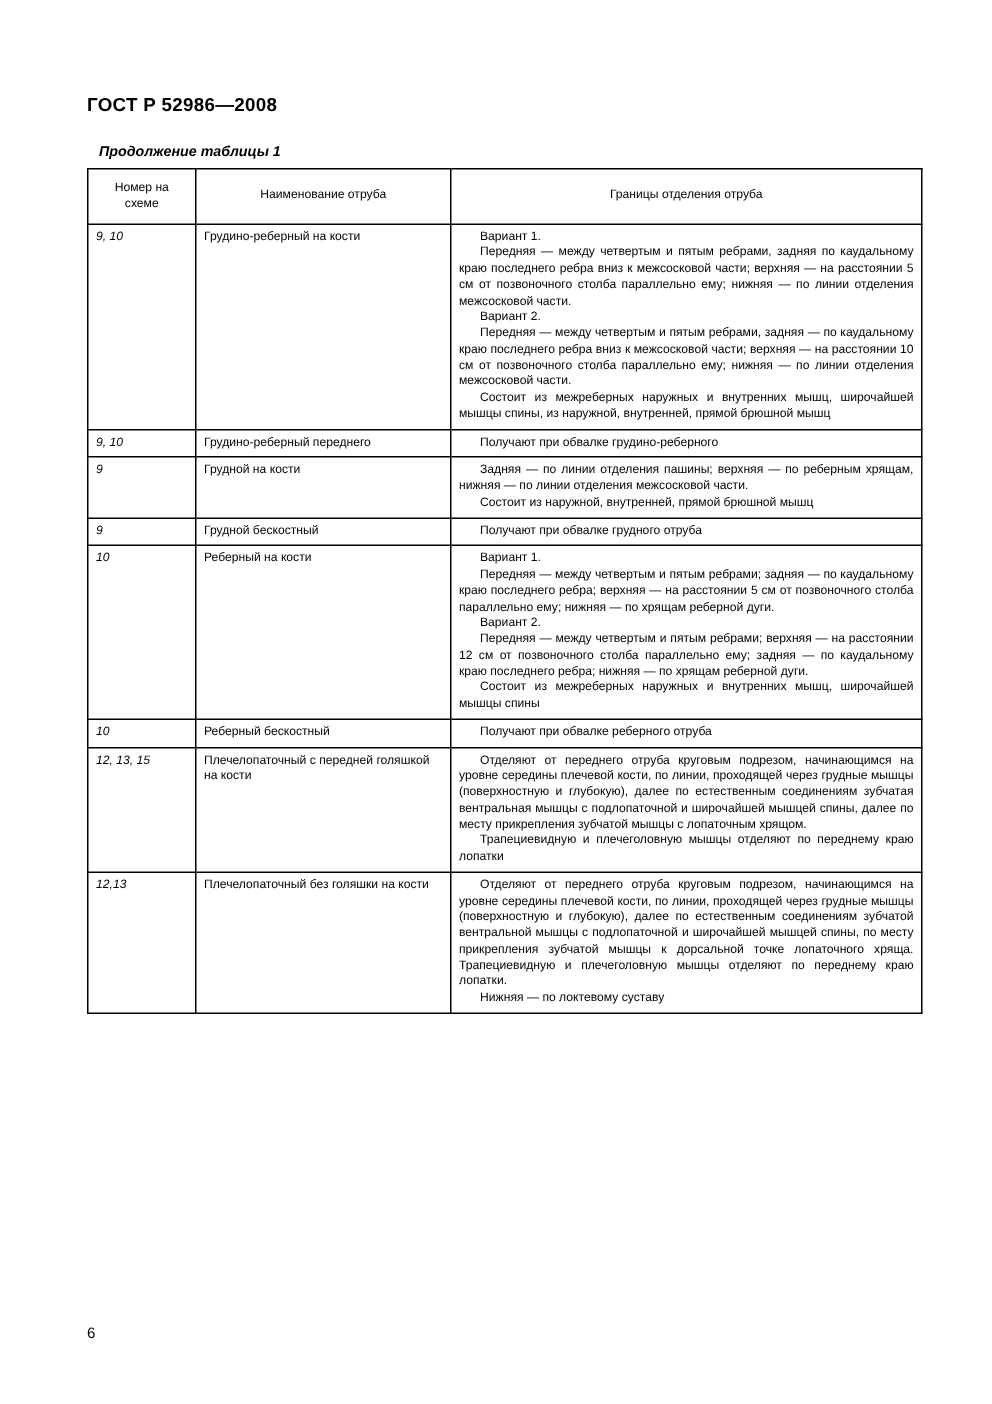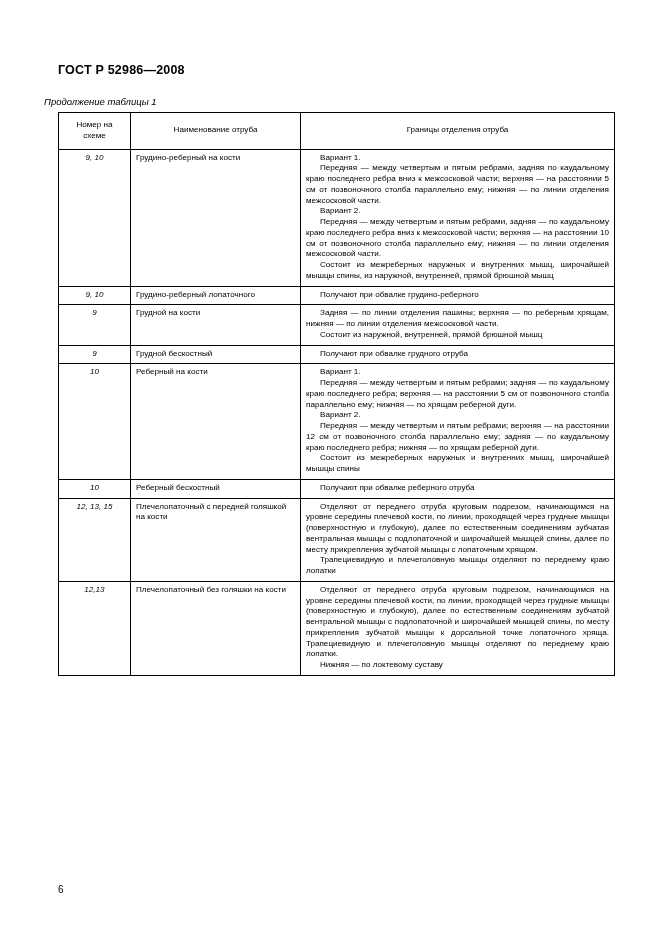--- a/index.html
+++ b/index.html
@@ -26,24 +26,25 @@
   .doc-header {
     position: absolute;
     left: 58px;
     top: 63px;
     font-size: 12.5px;
     font-weight: bold;
     letter-spacing: 0.2px;
   }
   .table-caption {
     position: absolute;
-    left: 44px;
+    left: 66px;
     top: 96px;
     font-size: 9.5px;
     font-style: italic;
+    font-weight: bold;
   }
   table.main {
     position: absolute;
     left: 58px;
     top: 112px;
     width: 556px;
     border-collapse: collapse;
     table-layout: fixed;
   }
   table.main td, table.main th {
@@ -58,21 +59,21 @@
     font-weight: normal;
     vertical-align: middle;
     padding-top: 7px;
     padding-bottom: 7px;
   }
   .col-num { width: 72px; }
   .col-name { width: 170px; }
   .col-bord { width: 314px; }
 
   td.num {
-    text-align: center;
+    text-align: left;
     font-style: italic;
     padding-top: 5px;
   }
   td.name {
     padding-top: 5px;
     padding-left: 8px;
     margin-top: 36px;
   }
   td.bord {
     text-align: justify;
@@ -133,21 +134,21 @@
           <p>Вариант 1.</p>
           <p>Передняя — между четвертым и пятым ребрами, задняя по каудальному краю последнего ребра вниз к межсосковой части; верхняя — на расстоянии 5 см от позвоночного столба параллельно ему; нижняя — по линии отделения межсосковой части.</p>
           <p>Вариант 2.</p>
           <p>Передняя — между четвертым и пятым ребрами, задняя — по каудальному краю последнего ребра вниз к межсосковой части; верхняя — на расстоянии 10 см от позвоночного столба параллельно ему; нижняя — по линии отделения межсосковой части.</p>
           <p>Состоит из межреберных наружных и внутренних мышц, широчайшей мышцы спины, из наружной, внутренней, прямой брюшной мышц</p>
         </td>
       </tr>
 
       <tr>
         <td class="num">9, 10</td>
-        <td class="name">Грудино-реберный лопаточного</td>
+        <td class="name">Грудино-реберный переднего</td>
         <td class="bord">
           <p>Получают при обвалке грудино-реберного</p>
         </td>
       </tr>
 
       <tr>
         <td class="num">9</td>
         <td class="name">Грудной на кости</td>
         <td class="bord">
           <p>Задняя — по линии отделения пашины; верхняя — по реберным хрящам, нижняя — по линии отделения межсосковой части.</p>

